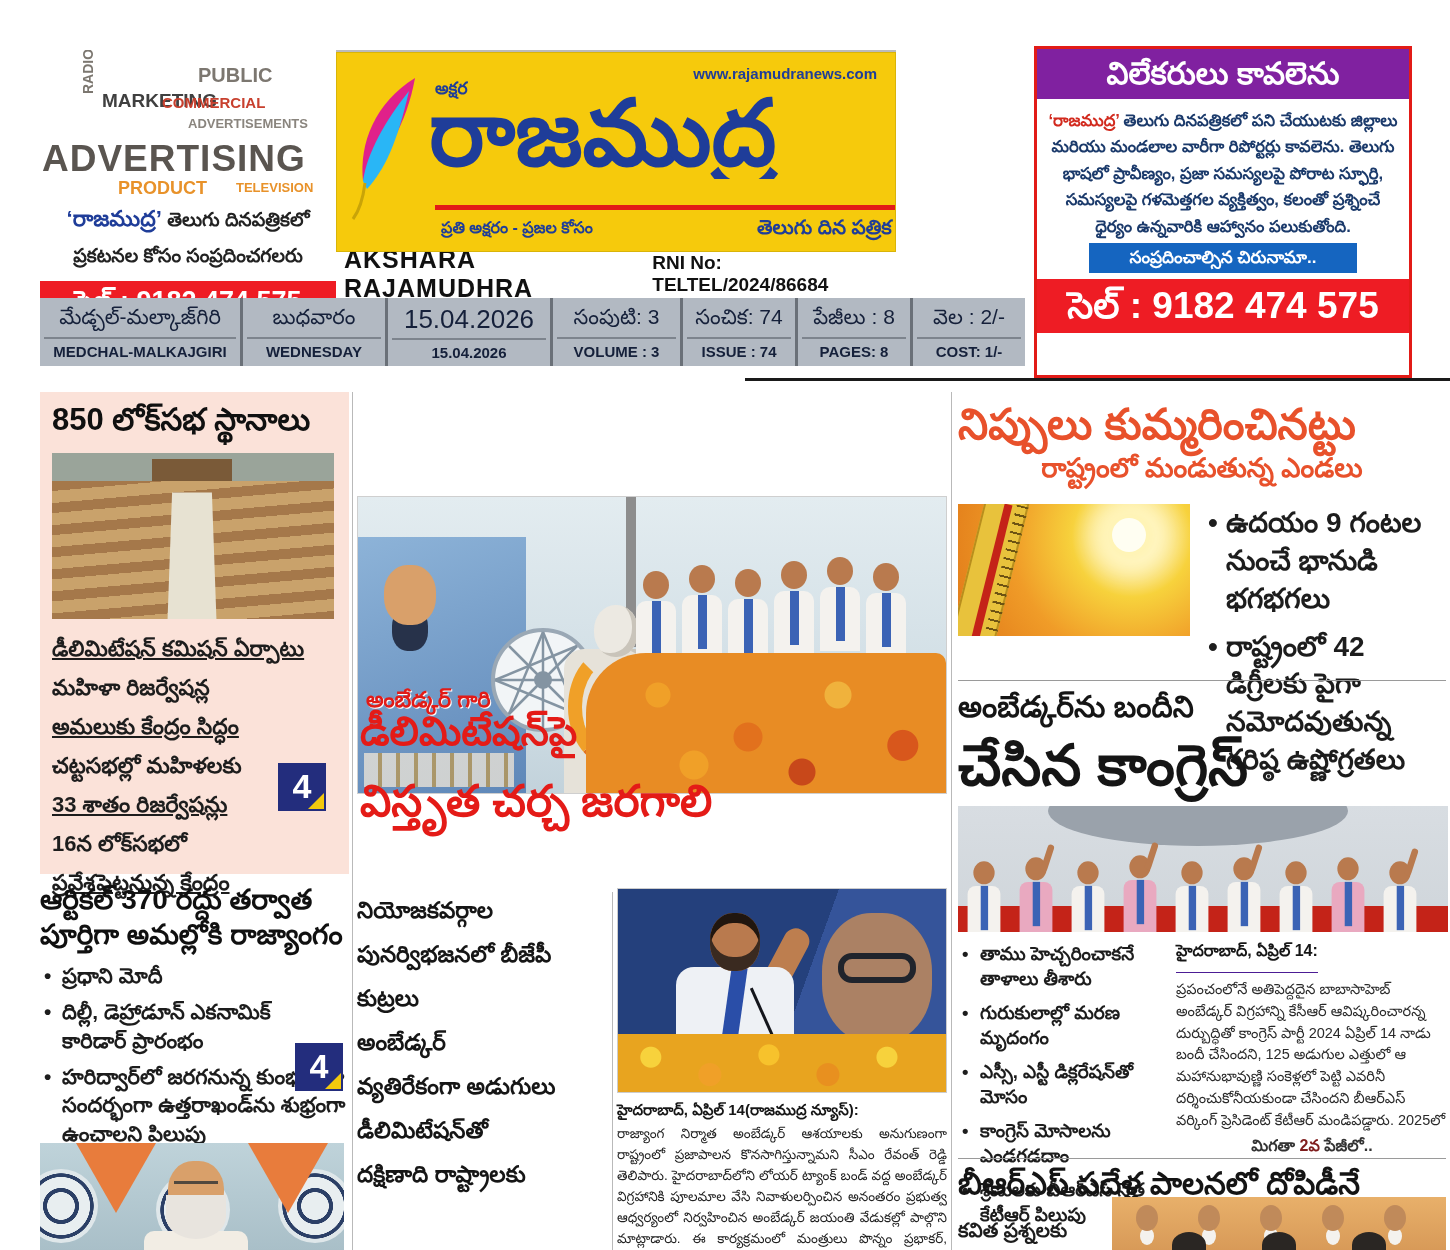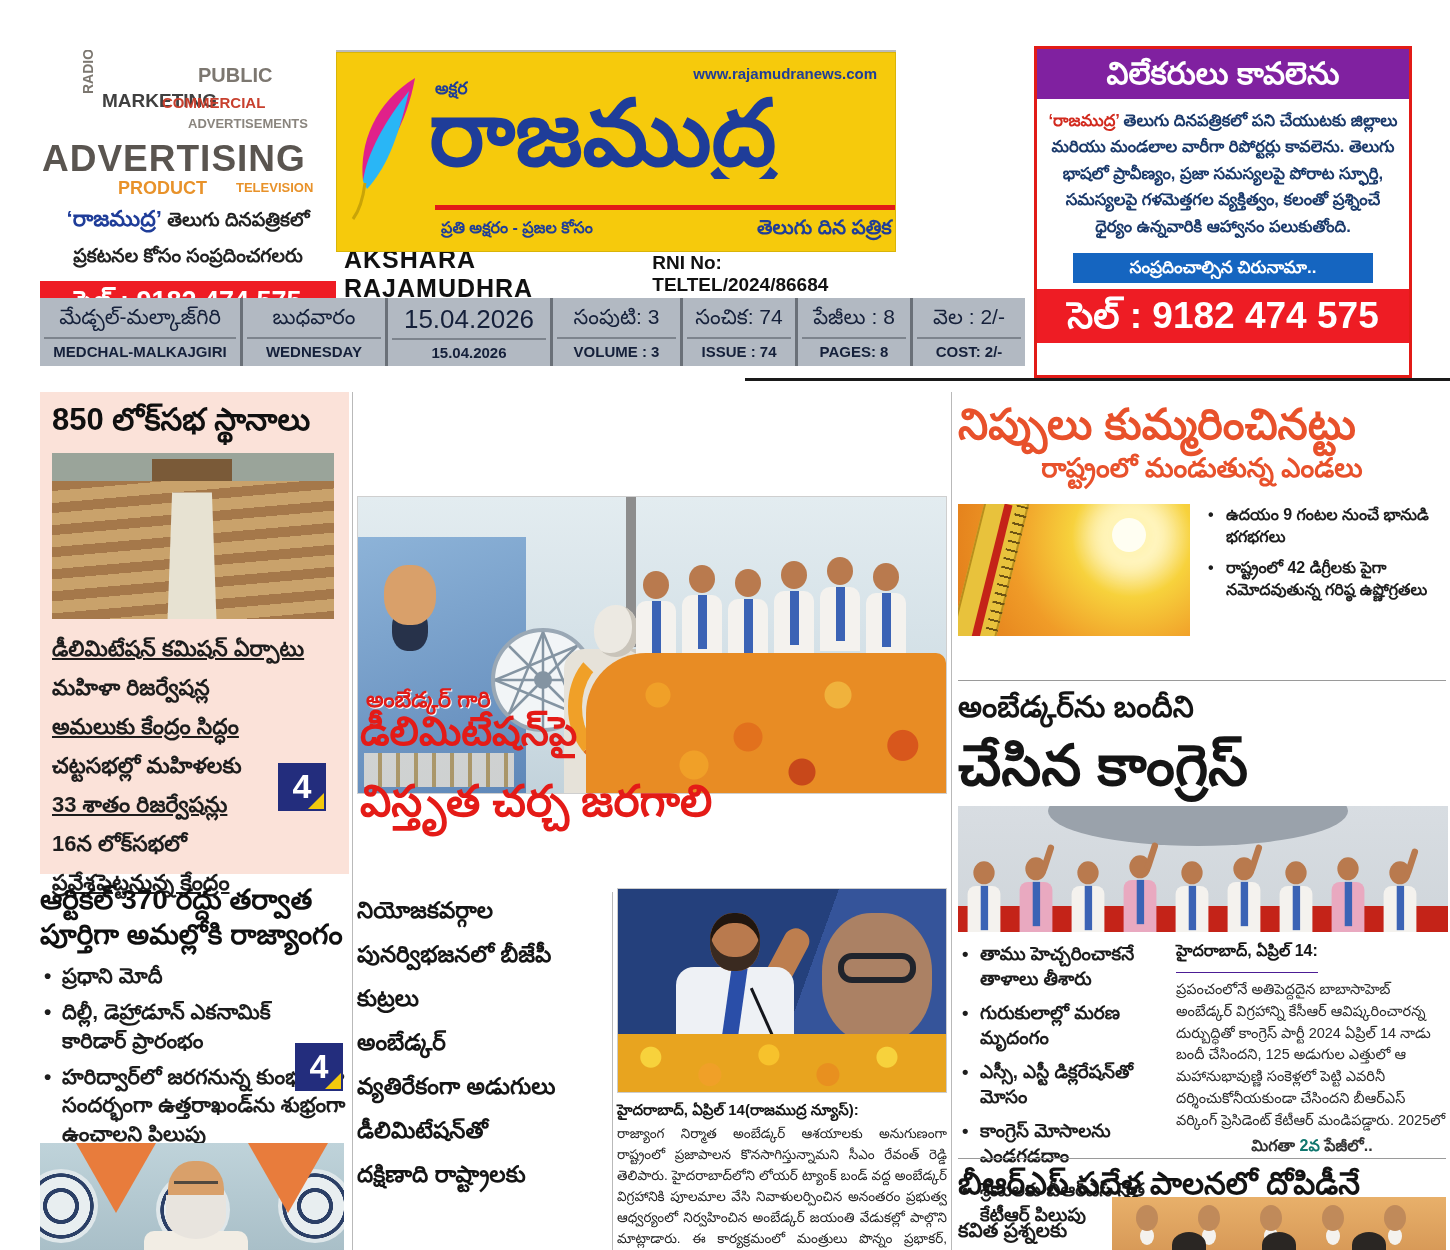--- a/index.html
+++ b/index.html
@@ -36,21 +36,21 @@
   .tag-right { position:absolute; left:420px; top:163px; font-size:20px; color:#1f3d99; font-weight:bold; }
   .mast-strip { display:flex; justify-content:space-between; align-items:center; height:44px; padding:0 8px; background:#fff; }
   .name-en { font-size:25px; font-weight:bold; color:#111; letter-spacing:1px; }
   .rni { font-size:19px; font-weight:bold; color:#111; }
 
   
   .reporters { left:1034px; top:46px; width:378px; height:332px; border:3px solid #e21b17; background:#fff; }
   .rep-title { background:#8021a0; color:#fff; text-align:center; font-size:31px; font-weight:bold; line-height:50px; height:50px; }
   .rep-body { padding:8px 10px 4px; font-size:16.5px; font-weight:bold; color:#1b3a6b; line-height:1.6; text-align:center; }
   .rep-brand { color:#d22a1e; }
-  .rep-contact { margin:10px auto 0; width:300px; background:#1565c0; color:#fff; font-size:17px; font-weight:bold; text-align:center; line-height:30px; height:30px; }
+  .rep-contact { margin:0 auto 0; width:268px; background:#1565c0; color:#fff; font-size:17px; font-weight:bold; text-align:center; line-height:30px; height:30px; }
   .rep-phone { margin-top:6px; background:#ee1c24; color:#fff; font-size:37px; font-weight:bold; text-align:center; line-height:54px; height:54px; }
 
   
   .datebar { left:40px; top:298px; width:985px; height:68px; background:#b2b9c2; display:flex; }
   .db-col { flex:0 0 auto; display:flex; flex-direction:column; justify-content:center; border-left:3px solid #6a7078; padding:0 4px; }
   .db-col:first-child { border-left:none; }
   .db-te { font-size:21px; font-weight:normal; color:#15203a; text-align:center; padding-bottom:3px; border-bottom:2px solid #7d848d; }
   .db-en { font-size:15px; font-weight:bold; color:#15203a; text-align:center; padding-top:4px; }
   .db-date .db-te { font-size:26px; }
   .header-rule { left:745px; top:378px; width:705px; height:3px; background:#1a1a1a; }
@@ -143,41 +143,41 @@
   .heat-story { left:958px; top:402px; width:488px; }
   .heat-h1 { font-size:43px; font-weight:bold; color:#e8512b; line-height:1.05; }
   .heat-h2 { font-size:27px; font-weight:bold; color:#e8512b; text-align:center; margin-top:6px; }
   .heat-row { display:flex; margin-top:14px; }
   .heat-photo { position:relative; width:232px; height:132px; overflow:hidden; background:radial-gradient(circle at 75% 25%, #fff7d0 0 12%, #f7d23c 30%, #f09c28 60%, #e07818 100%); }
   .sun-core { position:absolute; right:44px; top:14px; width:34px; height:34px; border-radius:50%; background:#fffef2; box-shadow:0 0 26px 16px #fff3b0; }
   .thermo { position:absolute; left:10px; top:-8px; width:44px; height:150px; background:#e8c23c; border:2px solid #b98e1d; transform:rotate(14deg); }
   .thermo-col { position:absolute; left:18px; top:4px; width:8px; height:140px; background:#c42318; }
   .thermo-ticks { position:absolute; left:30px; top:2px; width:12px; height:144px; background:repeating-linear-gradient(#6d5313 0 2px, transparent 2px 9px); }
   .heat-bullets { margin-left:14px; width:230px; }
-  .heat-bullets .bullet { font-size:16px; margin-bottom:10px; }
+  .heat-bullets .bullet { font-size:28px; margin-bottom:10px; }
   .rule { background:#9a9a9a; height:1px; }
   .hrule1 { left:958px; top:680px; width:488px; }
   .congress-story { left:958px; top:690px; width:490px; }
   .cong-kicker { font-size:30px; font-weight:bold; color:#151515; }
   .cong-h { font-size:57px; font-weight:bold; color:#151515; line-height:1.0; margin-top:6px; white-space:nowrap; }
   .brs-photo { position:relative; width:490px; height:126px; margin-top:12px; overflow:hidden; background:linear-gradient(#d8dde2, #cfd5da); }
   .brs-statue { position:absolute; left:90px; top:-30px; width:300px; height:70px; border-radius:50%; background:#9aa2ab; }
   .brs-carpet { position:absolute; left:0; bottom:0; width:100%; height:26px; background:#c42318; }
   .brs-crowd { position:absolute; left:0; bottom:12px; width:100%; height:86px; }
   .brs-crowd .person { transform:scale(.82); transform-origin:bottom; }
   .p-body.pink { background:#e9a9c0; }
   .p-arm { position:absolute; left:30px; top:-16px; width:8px; height:34px; background:#b97a4e; border-radius:4px; transform:rotate(18deg); }
   .cong-row { display:flex; margin-top:10px; }
   .cong-bullets { width:208px; }
   .cong-bullets .bullet { font-size:18.5px; margin-bottom:9px; }
   .cong-right { width:272px; margin-left:10px; }
   .cong-dateline { font-size:16px; font-weight:bold; color:#161616; border-bottom:1px solid #4c1d95; display:inline-block; padding-bottom:8px; }
   .cong-body { margin-top:6px; font-size:14.5px; color:#2a2a2a; line-height:1.5; }
   .cong-more { margin-top:6px; text-align:center; font-size:16px; font-weight:bold; color:#333; }
-  .more-red { color:#0f766e; }
+  .more-red { color:#7f1d1d; }
   .hrule2 { left:958px; top:1158px; width:488px; }
   .decade-story { left:958px; top:1166px; width:490px; }
   .decade-h { font-size:31px; font-weight:bold; color:#141414; }
   .decade-note { margin-top:10px; font-size:20px; font-weight:bold; color:#1d1d1d; width:150px; }
   .cong-photo { left:1112px; top:1197px; width:334px; height:53px; overflow:hidden; position:absolute; background:linear-gradient(#e8b06a,#d89a58); }
   .cp-face { position:absolute; top:8px; width:22px; height:26px; border-radius:50%; background:#c08a5a; box-shadow:0 18px 0 -4px #f4f2ee; }
   .cp-head-dark { position:absolute; bottom:-8px; width:34px; height:26px; border-radius:50% 50% 0 0; background:#2a2623; }
 </style>
 </head>
 <body>
@@ -249,21 +249,21 @@
   <div class="db-col" style="width:115px">
     <div class="db-te">సంచిక: 74</div>
     <div class="db-en">ISSUE : 74</div>
   </div>
   <div class="db-col" style="width:115px">
     <div class="db-te">పేజీలు : 8</div>
     <div class="db-en">PAGES: 8</div>
   </div>
   <div class="db-col" style="width:115px">
     <div class="db-te">వెల : 2/-</div>
-    <div class="db-en">COST: 2/-</div>
+    <div class="db-en">COST: 1/-</div>
   </div>
 </div>
 <div class="abs header-rule"></div>
 
 <div class="abs vdiv" style="left:352px;top:392px;height:858px;"></div>
 <div class="abs vdiv" style="left:951px;top:392px;height:858px;"></div>
 <div class="abs vdiv vdiv-inner"></div>
 
 <div class="abs story-850">
   <div class="s850-h">850 లోక్‌సభ స్థానాలు</div>

